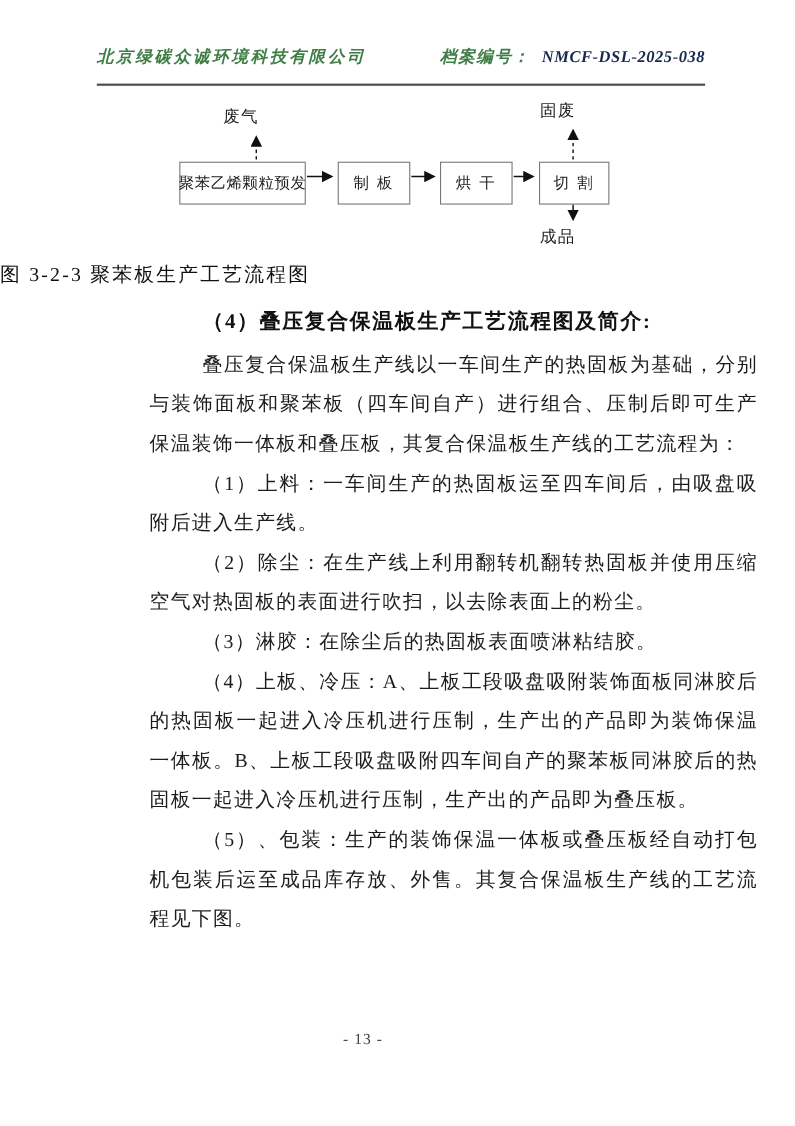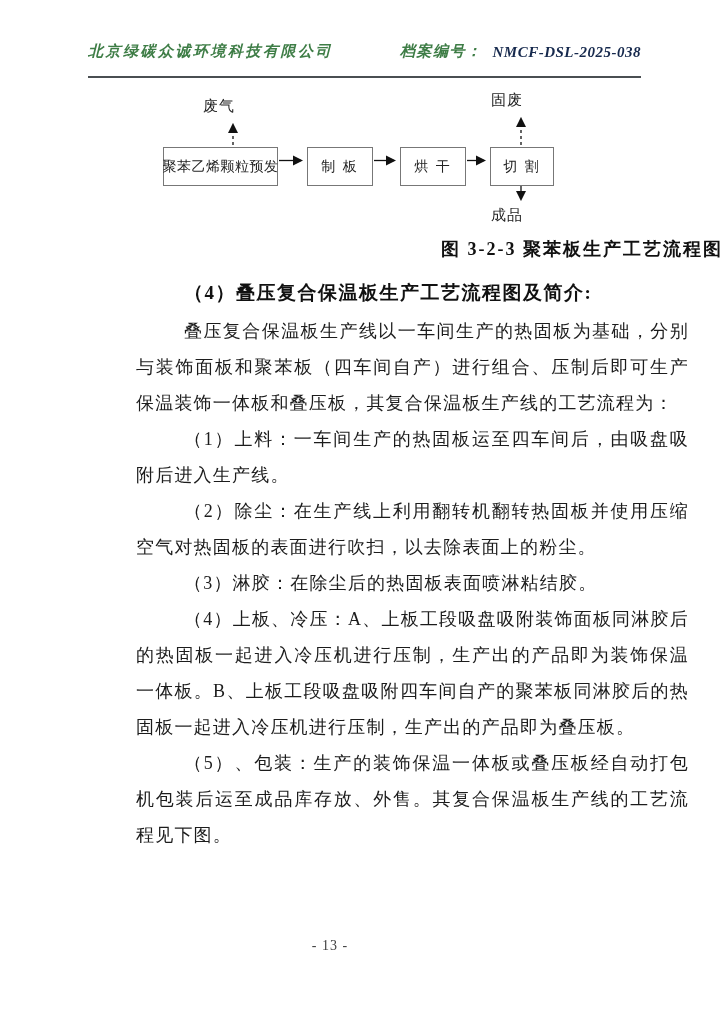--- a/index.html
+++ b/index.html
@@ -45,21 +45,21 @@
     position: absolute; width: 60px; text-align: left;
     font-size: 15px; color: #1e1e1e; letter-spacing: 1px;
   }
   .fc-label.waste-gas   { left: 115px; top: 12px; }
   .fc-label.solid-waste { left: 403px; top: 6px; }
   .fc-label.product     { left: 403px; top: 121px; }
 
   
   .figure-caption {
     position: absolute; top: 237px; left: 0; width: 723px;
-    text-align: right; font-weight: 700; font-size: 18px; letter-spacing: 2px; color: #111;
+    text-align: left; font-weight: 400; font-size: 18px; letter-spacing: 2px; color: #111;
   }
   .content { position: absolute; top: 273px; left: 88px; width: 553px; margin-left: 48px; }
   .section-heading {
     font-size: 19px; font-weight: 700; line-height: 40px;
     text-indent: 48px; letter-spacing: 1.5px; color: #111;
     white-space: nowrap;
   }
   .content p {
     font-size: 18px; line-height: 36px; text-indent: 48px;
     text-align: justify; letter-spacing: 1.2px; color: #1c1c1c;

